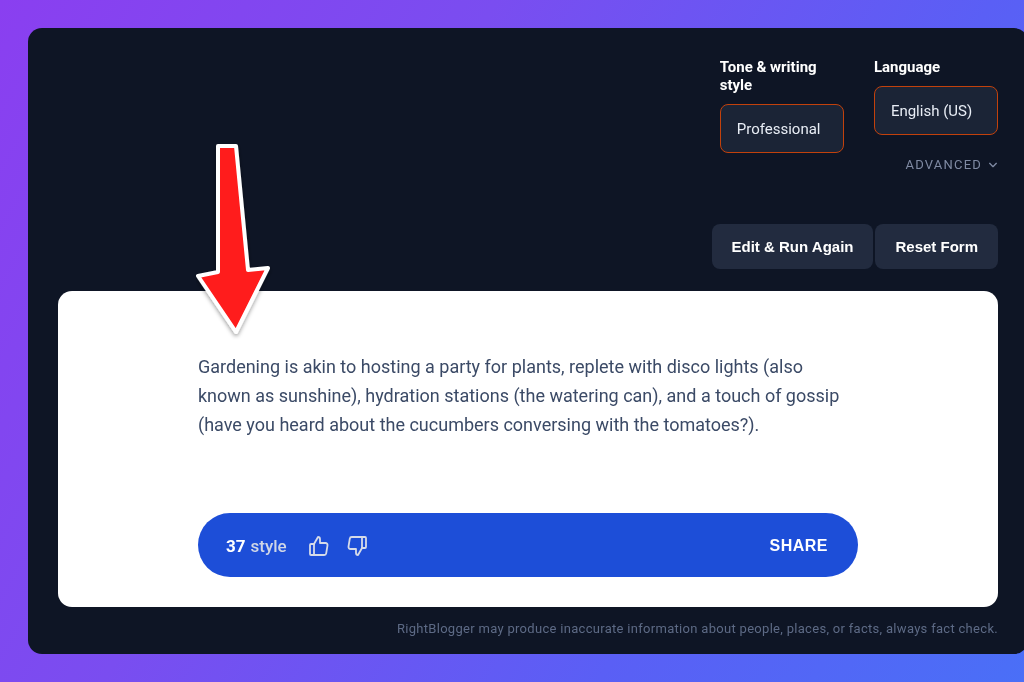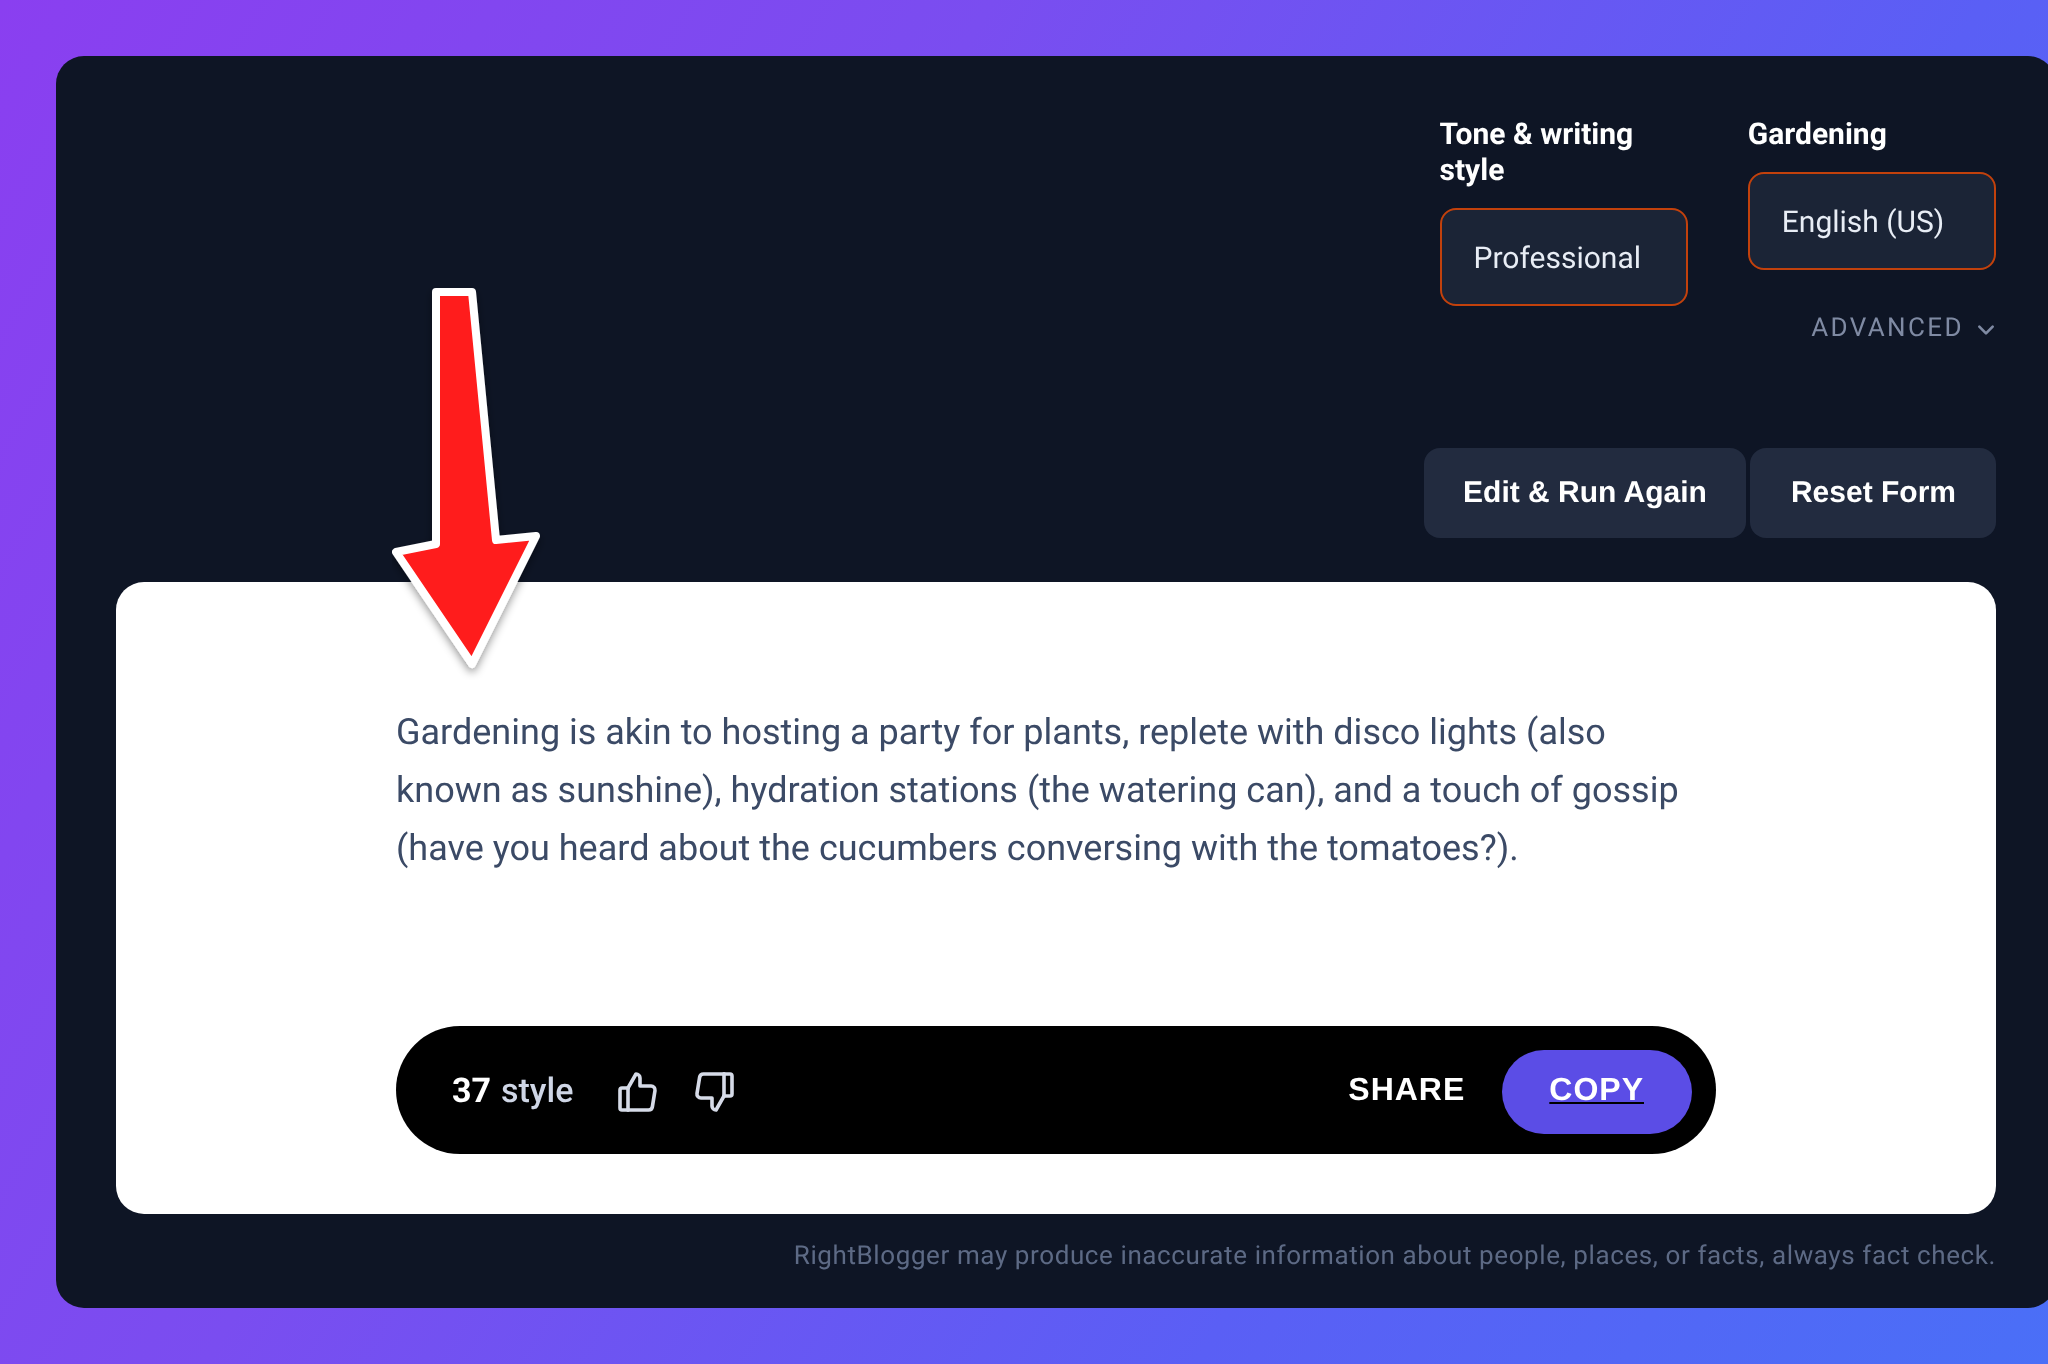--- a/index.html
+++ b/index.html
@@ -93,28 +93,27 @@
     flex-direction: column;
     position: relative;
   }
   .result-text {
     color: #3b4a66;
     font-size: 18px;
     line-height: 1.6;
     margin-bottom: 40px;
   }
   .result-bar {
-    background: #000000;
+    background: #1d4ed8;
     border-radius: 999px;
     height: 64px;
     display: flex;
     align-items: center;
     padding: 1px 12px 0 28px;
     margin-top: auto;
-    text-decoration: underline;
   }
   .word-count {
     color: #cfd6e6;
     font-size: 17px;
     font-weight: 500;
     display: flex;
     align-items: baseline;
     gap: 5px;
   }
   .word-count .num { font-weight: 700; color: #ffffff; }
@@ -177,21 +176,21 @@
 <div class="panel">
 
   <div class="fields-row">
     <div class="field-group">
       <div class="field-label">Tone &amp; writing style</div>
       <div class="field-input">
         <span>Professional</span>
       </div>
     </div>
     <div class="field-group">
-      <div class="field-label">Gardening</div>
+      <div class="field-label">Language</div>
       <div class="field-input">
         <span>English (US)</span>
       </div>
     </div>
   </div>
 
   <div class="advanced">
     <span>ADVANCED</span>
     <span class="chevron-down">
       <svg viewBox="0 0 12 12" width="10" height="10">
@@ -224,21 +223,20 @@
         <span class="thumb">
           <svg viewBox="0 0 24 24" width="24" height="24" fill="none" stroke="#d6dbe8" stroke-width="1.8" stroke-linecap="round" stroke-linejoin="round">
               <path d="M17 14V3"></path>
               <path d="M17 3h3a1 1 0 0 1 1 1v9a1 1 0 0 1-1 1h-3"></path>
               <path d="M17 14l-4 7a2 2 0 0 1-2-2v-4H5.5a2 2 0 0 1-2-2.3l1.3-8A2 2 0 0 1 6.8 3H17"></path>
             </svg>
         </span>
       </div>
       <div class="spacer"></div>
       <button class="share-btn">SHARE</button>
-      <button class="copy-btn">COPY</button>
     </div>
   </div>
 
   <div class="disclaimer">RightBlogger may produce inaccurate information about people, places, or facts, always fact check.</div>
 
   <div class="arrow-overlay">
     <svg viewBox="0 0 80 200" width="80" height="200">
       <defs>
         <filter id="ds" x="-30%" y="-30%" width="160%" height="160%">
           <feDropShadow dx="0" dy="2" stdDeviation="2" flood-color="#000" flood-opacity="0.4"></feDropShadow>

